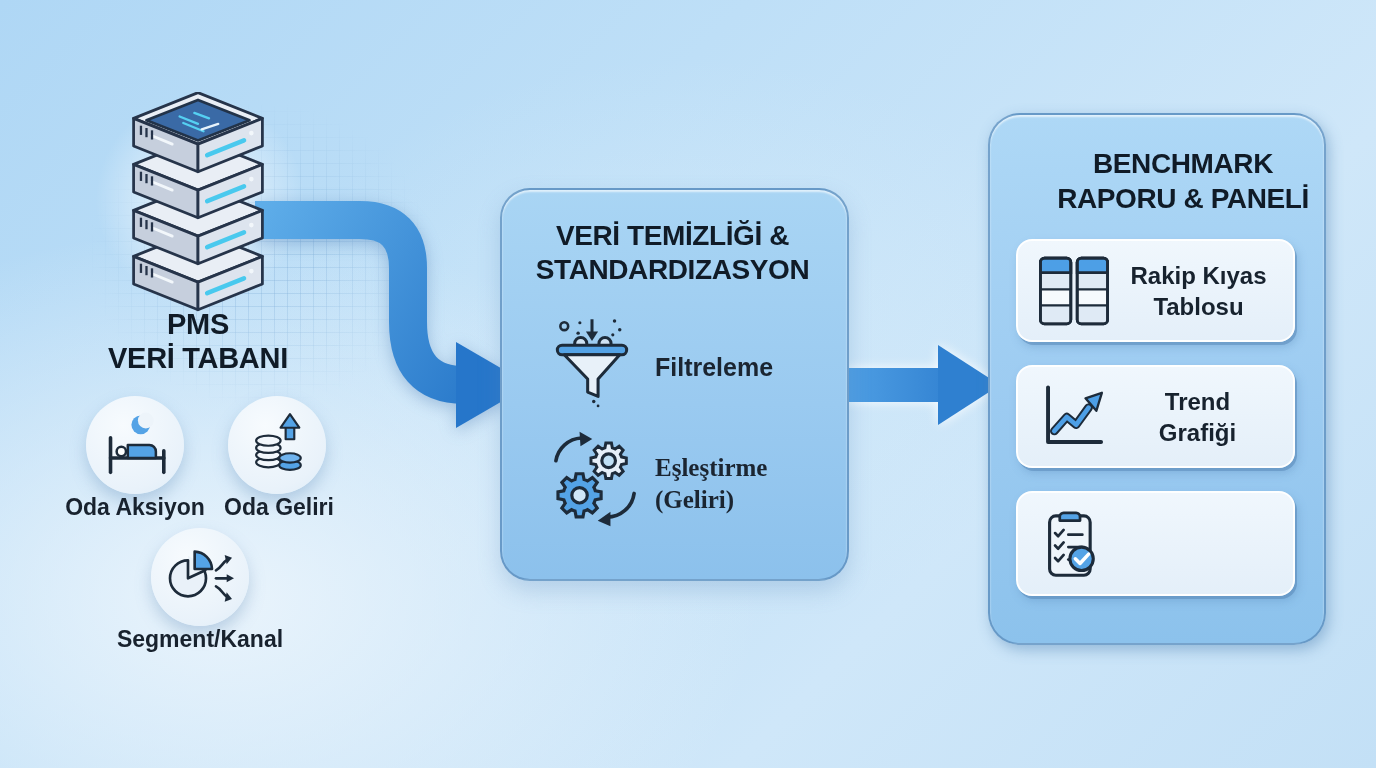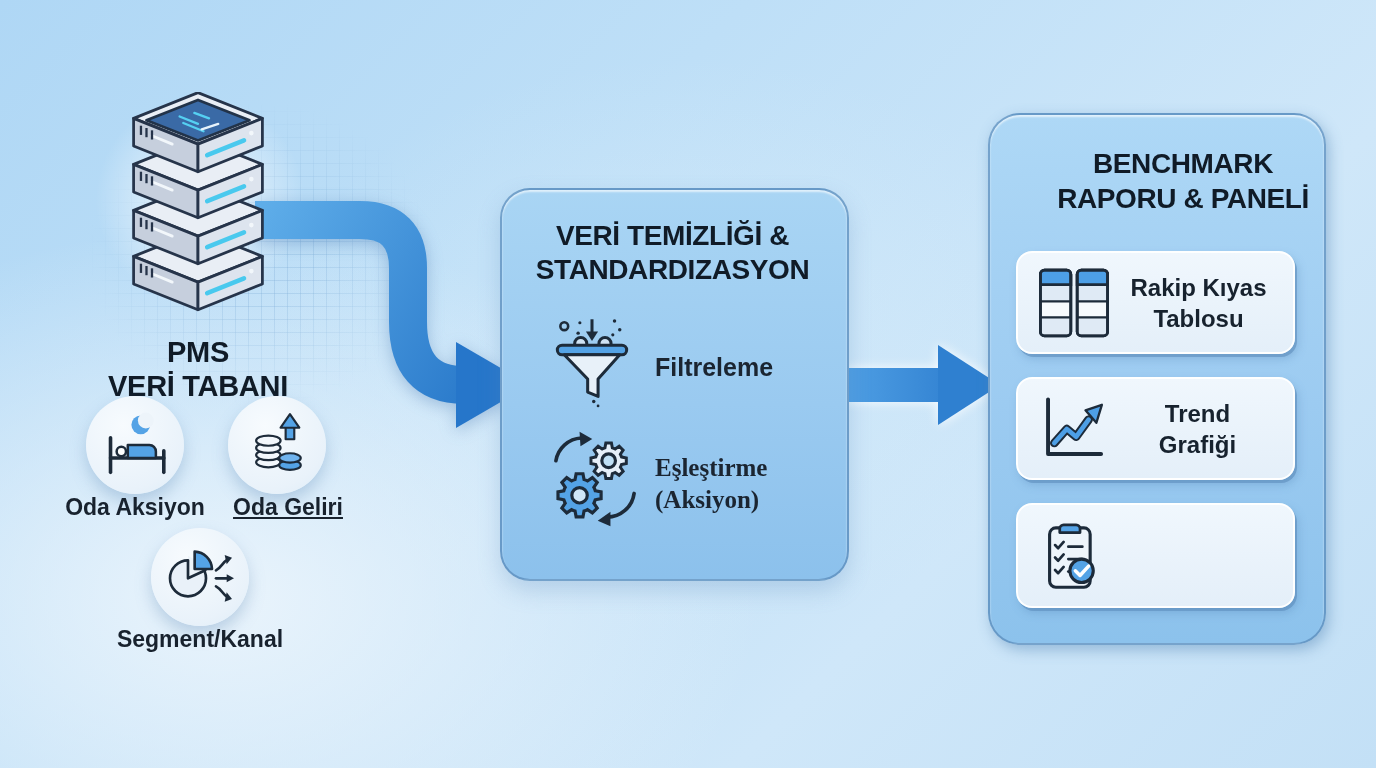--- a/index.html
+++ b/index.html
@@ -15,42 +15,42 @@
     position:absolute;left:40px;top:60px;width:440px;height:390px;
     background-image:
       repeating-linear-gradient(0deg, rgba(120,168,212,.28) 0 1px, transparent 1px 13px),
       repeating-linear-gradient(90deg, rgba(120,168,212,.28) 0 1px, transparent 1px 13px);
     -webkit-mask-image:radial-gradient(closest-side,#000 25%,transparent 78%);
             mask-image:radial-gradient(closest-side,#000 25%,transparent 78%);
   }
   .db-glow{position:absolute;left:55px;top:55px;width:290px;height:290px;
     background:radial-gradient(closest-side,rgba(255,255,255,.85),rgba(255,255,255,0) 72%);}
   .abs{position:absolute;}
-  .title{font-weight:700;text-align:center;color:#101b27;letter-spacing:-.3px;margin-top:28px;}
+  .title{font-weight:700;text-align:center;color:#101b27;letter-spacing:-.3px;}
   .pms-title{left:57px;top:307px;width:282px;font-size:29px;line-height:34px;}
   .metric-circle{position:absolute;width:98px;height:98px;border-radius:50%;
     background:radial-gradient(circle at 38% 30%,#f7fbfe 0%,#e9f2fa 70%,#dcebf7 100%);
     box-shadow:0 8px 16px rgba(96,140,184,.35);display:flex;align-items:center;justify-content:center;}
   .metric-label{position:absolute;text-align:center;font-weight:700;font-size:23px;color:#18222e;}
   .process-box{left:500px;top:188px;width:345px;height:389px;border-radius:30px;
     background:linear-gradient(180deg,#a9d5f4 0%,#9acaf0 55%,#8cc1ec 100%);
     border:2px solid rgba(72,120,170,.55);
     box-shadow:inset 0 2px 2px rgba(255,255,255,.65), 0 10px 22px rgba(92,140,190,.28);}
   .output-box{left:988px;top:113px;width:334px;height:528px;border-radius:32px;
     background:linear-gradient(180deg,#aed8f6 0%,#9ccbf1 55%,#8cc2ec 100%);
     border:2px solid rgba(72,120,170,.55);
     box-shadow:inset 0 2px 2px rgba(255,255,255,.65), 3px 5px 14px rgba(80,130,180,.45);}
   .box-title{position:absolute;left:0;right:0;text-align:center;font-weight:700;
     font-size:28px;line-height:34px;letter-spacing:-.4px;color:#101b27;}
   .step-label{position:absolute;font-weight:700;font-size:25px;line-height:32px;color:#1b2531;}
   .card{position:absolute;left:1016px;width:279px;border-radius:16px;
     background:linear-gradient(180deg,#f0f7fd 0%,#e4eff9 100%);
     border:2px solid rgba(255,255,255,.95);
     box-shadow:2px 3px 0 rgba(86,134,182,.5), 3px 5px 9px rgba(86,134,182,.35);
-    display:flex;align-items:center;padding:0 10px;box-sizing:border-box;margin-top:12px;}
+    display:flex;align-items:center;padding:0 10px;box-sizing:border-box;}
   .card-label{flex:1;text-align:center;font-weight:700;font-size:24px;line-height:31px;color:#17222e;}
   .card-icon{flex:0 0 auto;margin-left:6px;}
   svg{display:block;}
 </style>
 </head>
 <body>
 
 <div class="canvas">
 
   <div class="grid-overlay"></div>
@@ -134,21 +134,21 @@
       <g stroke="#1d2b3a" stroke-width="3">
         <ellipse cx="38" cy="74" rx="17" ry="7" fill="#f2f7fc"></ellipse>
         <ellipse cx="38" cy="64" rx="17" ry="7" fill="#f2f7fc"></ellipse>
         <ellipse cx="38" cy="54" rx="17" ry="7" fill="#f2f7fc"></ellipse>
         <ellipse cx="38" cy="44" rx="17" ry="7" fill="#f2f7fc"></ellipse>
         <ellipse cx="68" cy="78" rx="15" ry="6.5" fill="#54a3e6"></ellipse>
         <ellipse cx="68" cy="68" rx="15" ry="6.5" fill="#6fb3ee"></ellipse>
       </g>
     </svg>
   </div>
-  <div class="metric-label" style="left:198px;top:494px;width:180px;text-decoration:underline;">Oda Geliri</div>
+  <div class="metric-label" style="left:189px;top:494px;width:180px;">Oda Geliri</div>
 
   <div class="metric-circle" style="left:151px;top:528px;">
     <svg width="80" height="68" viewBox="0 0 120 100">
       <circle cx="42" cy="52" r="27" fill="#e9f1f9" stroke="#1d2b3a" stroke-width="4"></circle>
       <polygon points="42,52 42,18 74,36" fill="#edf4fa"></polygon>
       <path d="M42 52 L42 25 M42 52 L68 40" stroke="#1d2b3a" stroke-width="4" stroke-linecap="round"></path>
       <path d="M52 12 L52 38 L78 38 A27 27 0 0 0 52 12 Z" fill="#54a3e6" stroke="#1d2b3a" stroke-width="4" stroke-linejoin="round"></path>
       <g stroke="#1d2b3a" stroke-width="4" fill="none" stroke-linecap="round">
         <path d="M84 52 H104"></path>
         <path d="M84 40 C92 36 94 28 101 24"></path>
@@ -198,21 +198,21 @@
     <polygon points="38,4 52,12 39,20" fill="#1d2b3a"></polygon>
     <path d="M98 72 A30 30 0 0 1 68 98" fill="none" stroke="#1d2b3a" stroke-width="4" stroke-linecap="round"></path>
     <polygon points="72,92 58,102 72,108" fill="#1d2b3a"></polygon>
     <use href="#gearp" transform="translate(70 36) scale(0.82)" fill="#e6f0fa" stroke="#1d2b3a" stroke-width="4"></use>
     <circle cx="70" cy="36" r="7.5" fill="#bfe0f6" stroke="#1d2b3a" stroke-width="3.5"></circle>
     <use href="#gearp" transform="translate(38 74)" fill="#54a3e6" stroke="#1d2b3a" stroke-width="3.5"></use>
     <circle cx="38" cy="74" r="8.5" fill="#cfe6f8" stroke="#1d2b3a" stroke-width="3.5"></circle>
   </svg>
   <div class="step-label" style="left:655px;top:452px;font-family:Liberation Serif, serif;">
     <div>Eşleştirme</div>
-    <div>(Aksiyon)</div>
+    <div>(Geliri)</div>
   </div>
 
   <div class="abs output-box"></div>
   <div class="box-title" style="left:988px;width:334px;top:146px;line-height:35px;margin-left:28px;">
     <div>BENCHMARK</div>
     <div>RAPORU &amp; PANELİ</div>
   </div>
 
   <div class="card" style="top:239px;height:103px;">
     <svg class="card-icon" width="80" height="80" viewBox="0 0 100 100">

